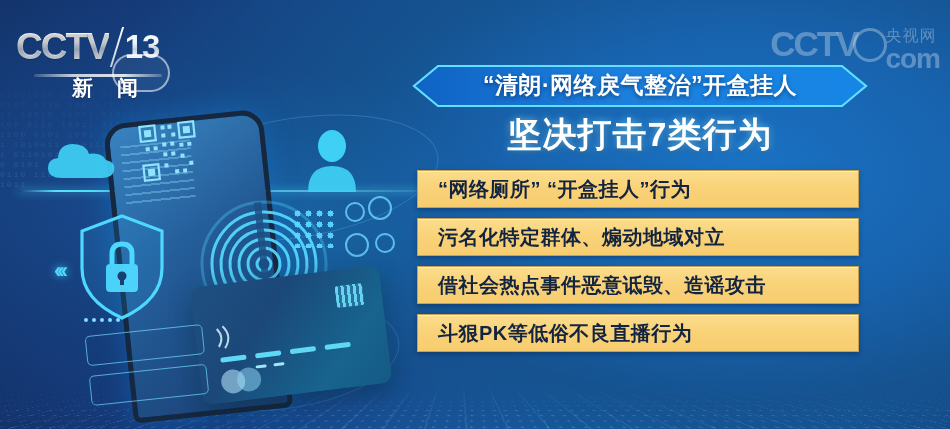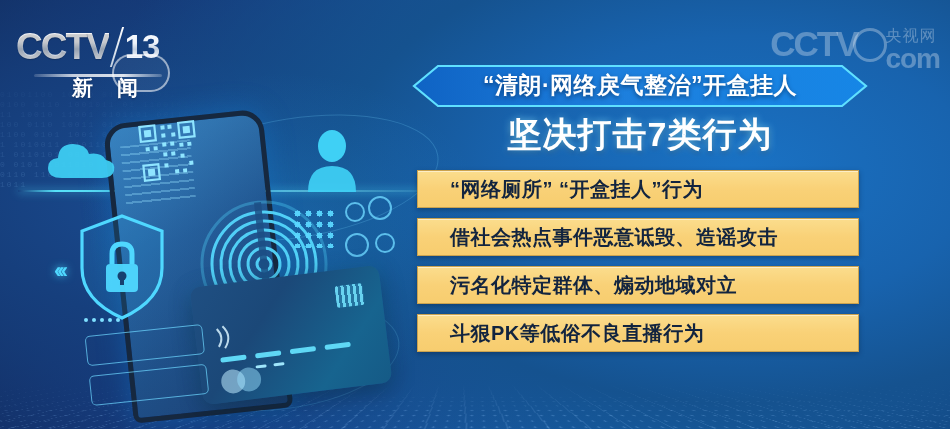--- a/index.html
+++ b/index.html
@@ -228,21 +228,21 @@
 
   
   .bars{ position:absolute; left:417px; top:170px; width:442px; }
   .bar{
     position:relative;
     height:38px; margin-bottom:10px;
     background:linear-gradient(180deg,#fbdd8d 0%,#f9d177 50%,#f7cd6f 100%);
     border:1px solid #caa24f;
     box-shadow:0 2px 5px rgba(0,20,50,.35), inset 0 1px 0 rgba(255,255,255,.5);
     display:flex; align-items:center;
-    padding-left:32px;
+    padding-left:20px;
   }
   .bar span{
     font-size:20px; font-weight:bold; color:#12243f; letter-spacing:.5px;
     font-family:"Liberation Sans","DejaVu Sans",sans-serif;
     white-space:nowrap;
   }
 </style>
 </head>
 <body>
 
@@ -398,24 +398,24 @@
     <div class="banner-text">“清朗·网络戾气整治”开盒挂人</div>
   </div>
 
   <div class="subtitle">坚决打击7类行为</div>
 
   <div class="bars">
     <div class="bar">
       <span>“网络厕所” “开盒挂人”行为</span>
     </div>
     <div class="bar">
+      <span>污名化特定群体、煽动地域对立</span>
+    </div>
+    <div class="bar">
       <span>借社会热点事件恶意诋毁、造谣攻击</span>
-    </div>
-    <div class="bar">
-      <span>污名化特定群体、煽动地域对立</span>
     </div>
     <div class="bar">
       <span>斗狠PK等低俗不良直播行为</span>
     </div>
   </div>
 
   <div class="logo">
     <div class="logo-pill"></div>
     <div class="logo-row">
       <div class="logo-cctv">CCTV</div>

